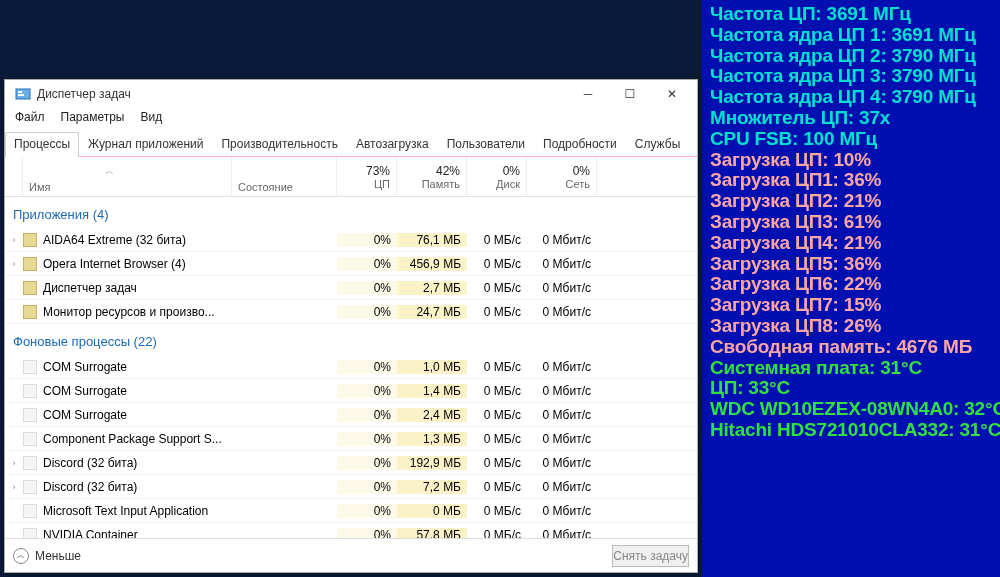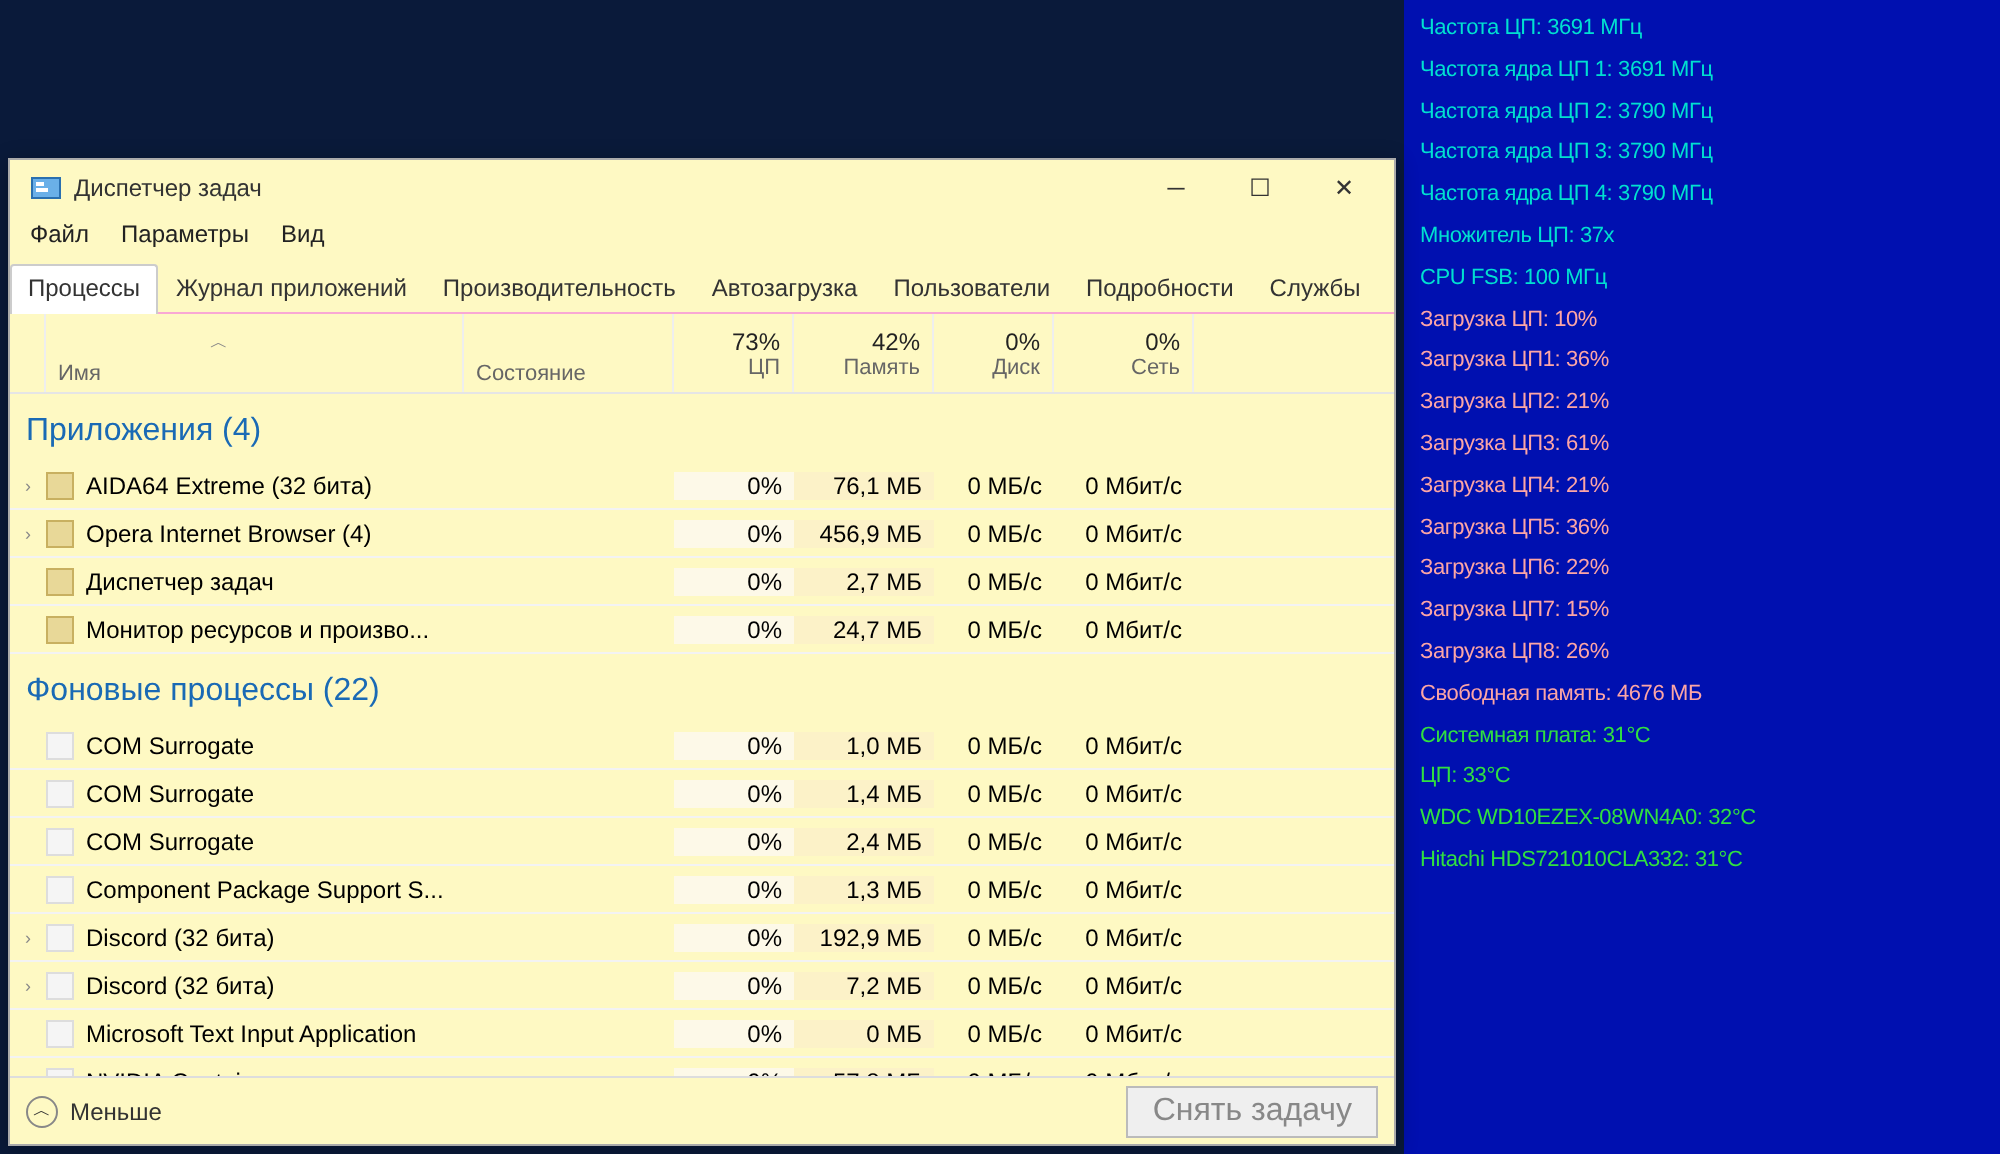--- a/index.html
+++ b/index.html
@@ -3,21 +3,21 @@
 <meta charset="utf-8">
 <style>
 * { margin: 0; padding: 0; box-sizing: border-box; font-family: "Segoe UI", Arial, sans-serif; }
 body { width: 1000px; height: 577px; background: #0a1a3a; overflow: hidden; position: relative; }
 
 
 .desktop-icon { position: absolute; width: 60px; text-align: center; color: rgba(255,255,255,0.5); font-size: 11px; }
 .desktop-icon .icon-square { width: 40px; height: 40px; margin: 0 auto 2px; background: rgba(90,120,180,0.3); border-radius: 4px; }
 
 
-.window { position: absolute; left: 4px; top: 79px; width: 694px; height: 494px; background: #fef9c3; border: 1px solid #aaa; box-shadow: 0 2px 10px rgba(0,0,0,0.3); display: flex; flex-direction: column; }
+.window { position: absolute; left: 4px; top: 79px; width: 694px; height: 494px; background: #ffffff; border: 1px solid #aaa; box-shadow: 0 2px 10px rgba(0,0,0,0.3); display: flex; flex-direction: column; }
 .titlebar { display: flex; align-items: center; height: 28px; padding: 0 4px; }
 .titlebar .app-icon { width: 16px; height: 16px; margin: 0 6px; display: inline-flex; }
 .titlebar .title { font-size: 12px; flex: 1; color: #333; }
 .win-controls { display: flex; }
 .win-controls span { width: 42px; height: 28px; display: flex; align-items: center; justify-content: center; font-size: 12px; color: #333; }
 
 .menubar { display: flex; padding: 0 2px; height: 20px; }
 .menubar span { font-size: 12px; padding: 2px 8px; color: #222; }
 
 .tabbar { display: flex; border-bottom: 1px solid #f9a8d4; padding-top: 4px; text-align: center; }
@@ -26,38 +26,38 @@
 
 .table-wrap { flex: 1; overflow: hidden; display: flex; flex-direction: column; }
 .thead { display: grid; grid-template-columns: 18px 209px 105px 60px 70px 60px 70px; border-bottom: 1px solid #e5e5e5; height: 40px; position: relative; }
 .thead .h { font-size: 11px; color: #555; display: flex; flex-direction: column; justify-content: flex-end; padding: 3px 6px; border-right: 1px solid #eee; }
 .thead .h.right { align-items: flex-end; justify-content: center; }
 .thead .h .pct { font-size: 12px; color: #222; }
 .thead .h .lbl { font-size: 11px; color: #666; }
 .thead .sort { position: absolute; left: 100px; top: 8px; font-size: 9px; color: #888; }
 
 .tbody { flex: 1; overflow-y: hidden; }
-.group-header { font-size: 16px; color: #1a6ab5; padding: 10px 4px 6px 8px; }
+.group-header { font-size: 13px; color: #1a6ab5; padding: 10px 4px 6px 8px; }
 .row { display: grid; grid-template-columns: 18px 209px 105px 60px 70px 60px 70px; height: 24px; align-items: center; font-size: 12px; border-bottom: 1px solid #f3f3f3; }
 .row .chev { font-size: 9px; color: #888; text-align: center; }
 .row .name { display: flex; align-items: center; gap: 6px; white-space: nowrap; overflow: hidden; text-overflow: ellipsis; }
 .row .pic { width: 14px; height: 14px; background: #e8d898; border: 1px solid #c8b060; flex-shrink: 0; }
 .row .pic.blank { background: #f5f5f5; border-color: #ddd; }
 .row .cell { text-align: right; padding-right: 6px; }
 .row .cpu { background: #fdf9e8; }
 .row .mem { background: #fcf2c8; }
 
 .footer { display: flex; align-items: center; border-top: 1px solid #ddd; height: 34px; padding: 0 8px; }
 .footer .less { display: flex; align-items: center; gap: 6px; font-size: 12px; color: #333; flex: 1; }
 .footer .less .circ { width: 16px; height: 16px; border: 1px solid #888; border-radius: 50%; display: flex; align-items: center; justify-content: center; font-size: 9px; }
-.footer button { font-size: 16px; padding: 3px 12px; background: #efefef; border: 1px solid #bbb; color: #888; }
+.footer button { font-size: 12px; padding: 3px 0; background: #efefef; border: 1px solid #bbb; color: #888; }
 
 
 .osd { position: absolute; right: 0; top: 0; width: 298px; height: 577px; background: #0010b0; padding: 4px 8px; font-family: Arial, sans-serif; }
-.osd .line { font-size: 11px; font-weight: normal; line-height: 20.8px; white-space: nowrap; letter-spacing: -0.2px; }
+.osd .line { font-size: 19px; font-weight: bold; line-height: 20.8px; white-space: nowrap; letter-spacing: -0.2px; }
 .osd .c-teal { color: #00e0d0; }
 .osd .c-yellow { color: #fca5a5; }
 .osd .c-green { color: #30e040; }
 </style>
 </head>
 <body>
 
 <div id="desktop-icons">
     <div class="desktop-icon" style="left: 940px; top: 28px;">
       <div class="icon-square"></div>

